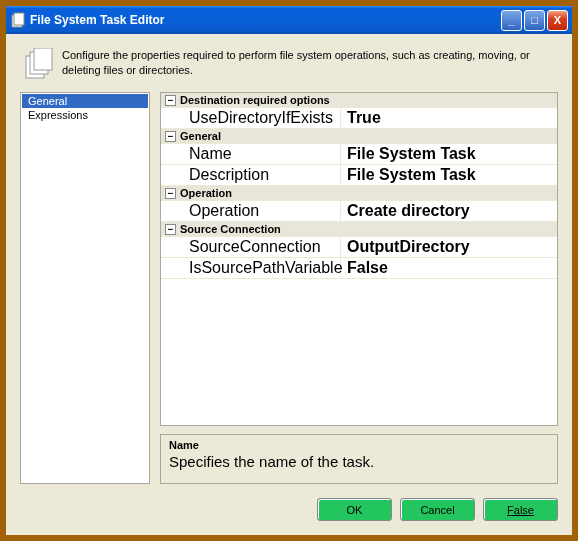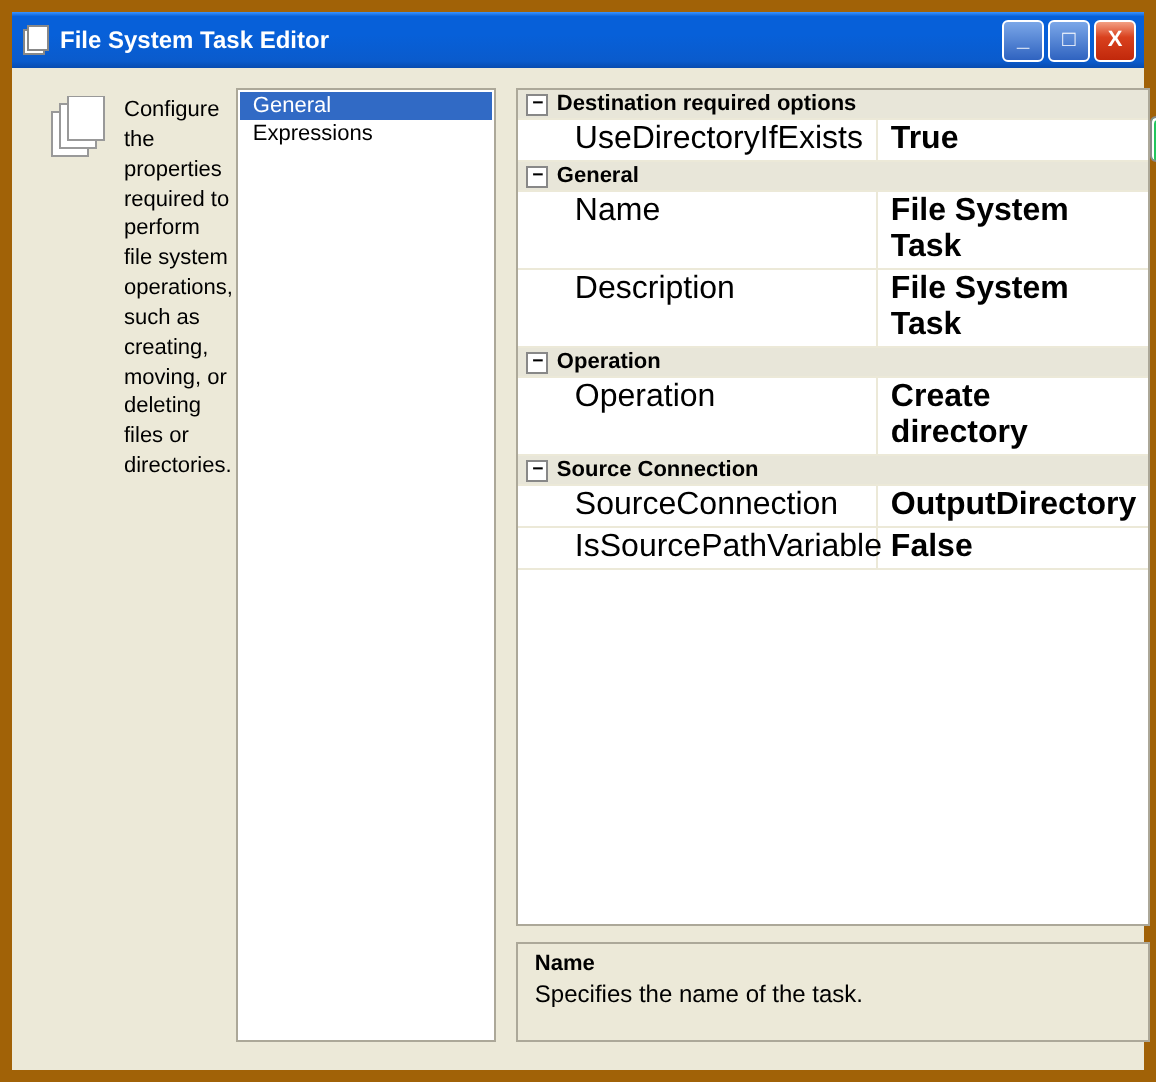--- a/index.html
+++ b/index.html
@@ -54,21 +54,21 @@
 }
 .win-btn.min, .win-btn.max {
   background: linear-gradient(to bottom, #7ba7e8, #2f63c0);
 }
 .win-btn.close {
   background: linear-gradient(to bottom, #f3a083, #d9411e 40%, #c1280b);
 }
 .content {
   flex: 1;
   display: flex;
-  flex-direction: row;
+  flex-direction: column;
   padding: 10px 14px 14px 14px;
 }
 .header-row {
   display: flex;
   gap: 8px;
   align-items: flex-start;
   padding: 4px 2px 12px 2px;
 }
 .header-icon {
   width: 32px;
@@ -155,21 +155,21 @@
   padding: 1px 6px;
   font-weight: bold;
 }
 .desc-pane {
   height: 50px;
   background: #ece9d8;
   border: 1px solid #aca899;
   padding: 4px 8px;
 }
 .desc-title { font-weight: bold; font-size: 11px; }
-.desc-body { font-size: 12px; margin-top: 2px; }
+.desc-body { font-size: 15px; margin-top: 2px; }
 .button-row {
   display: flex;
   justify-content: flex-end;
   gap: 8px;
   padding-top: 14px;
 }
 .dlg-btn {
   width: 75px;
   height: 23px;
   background: #22c55e;

